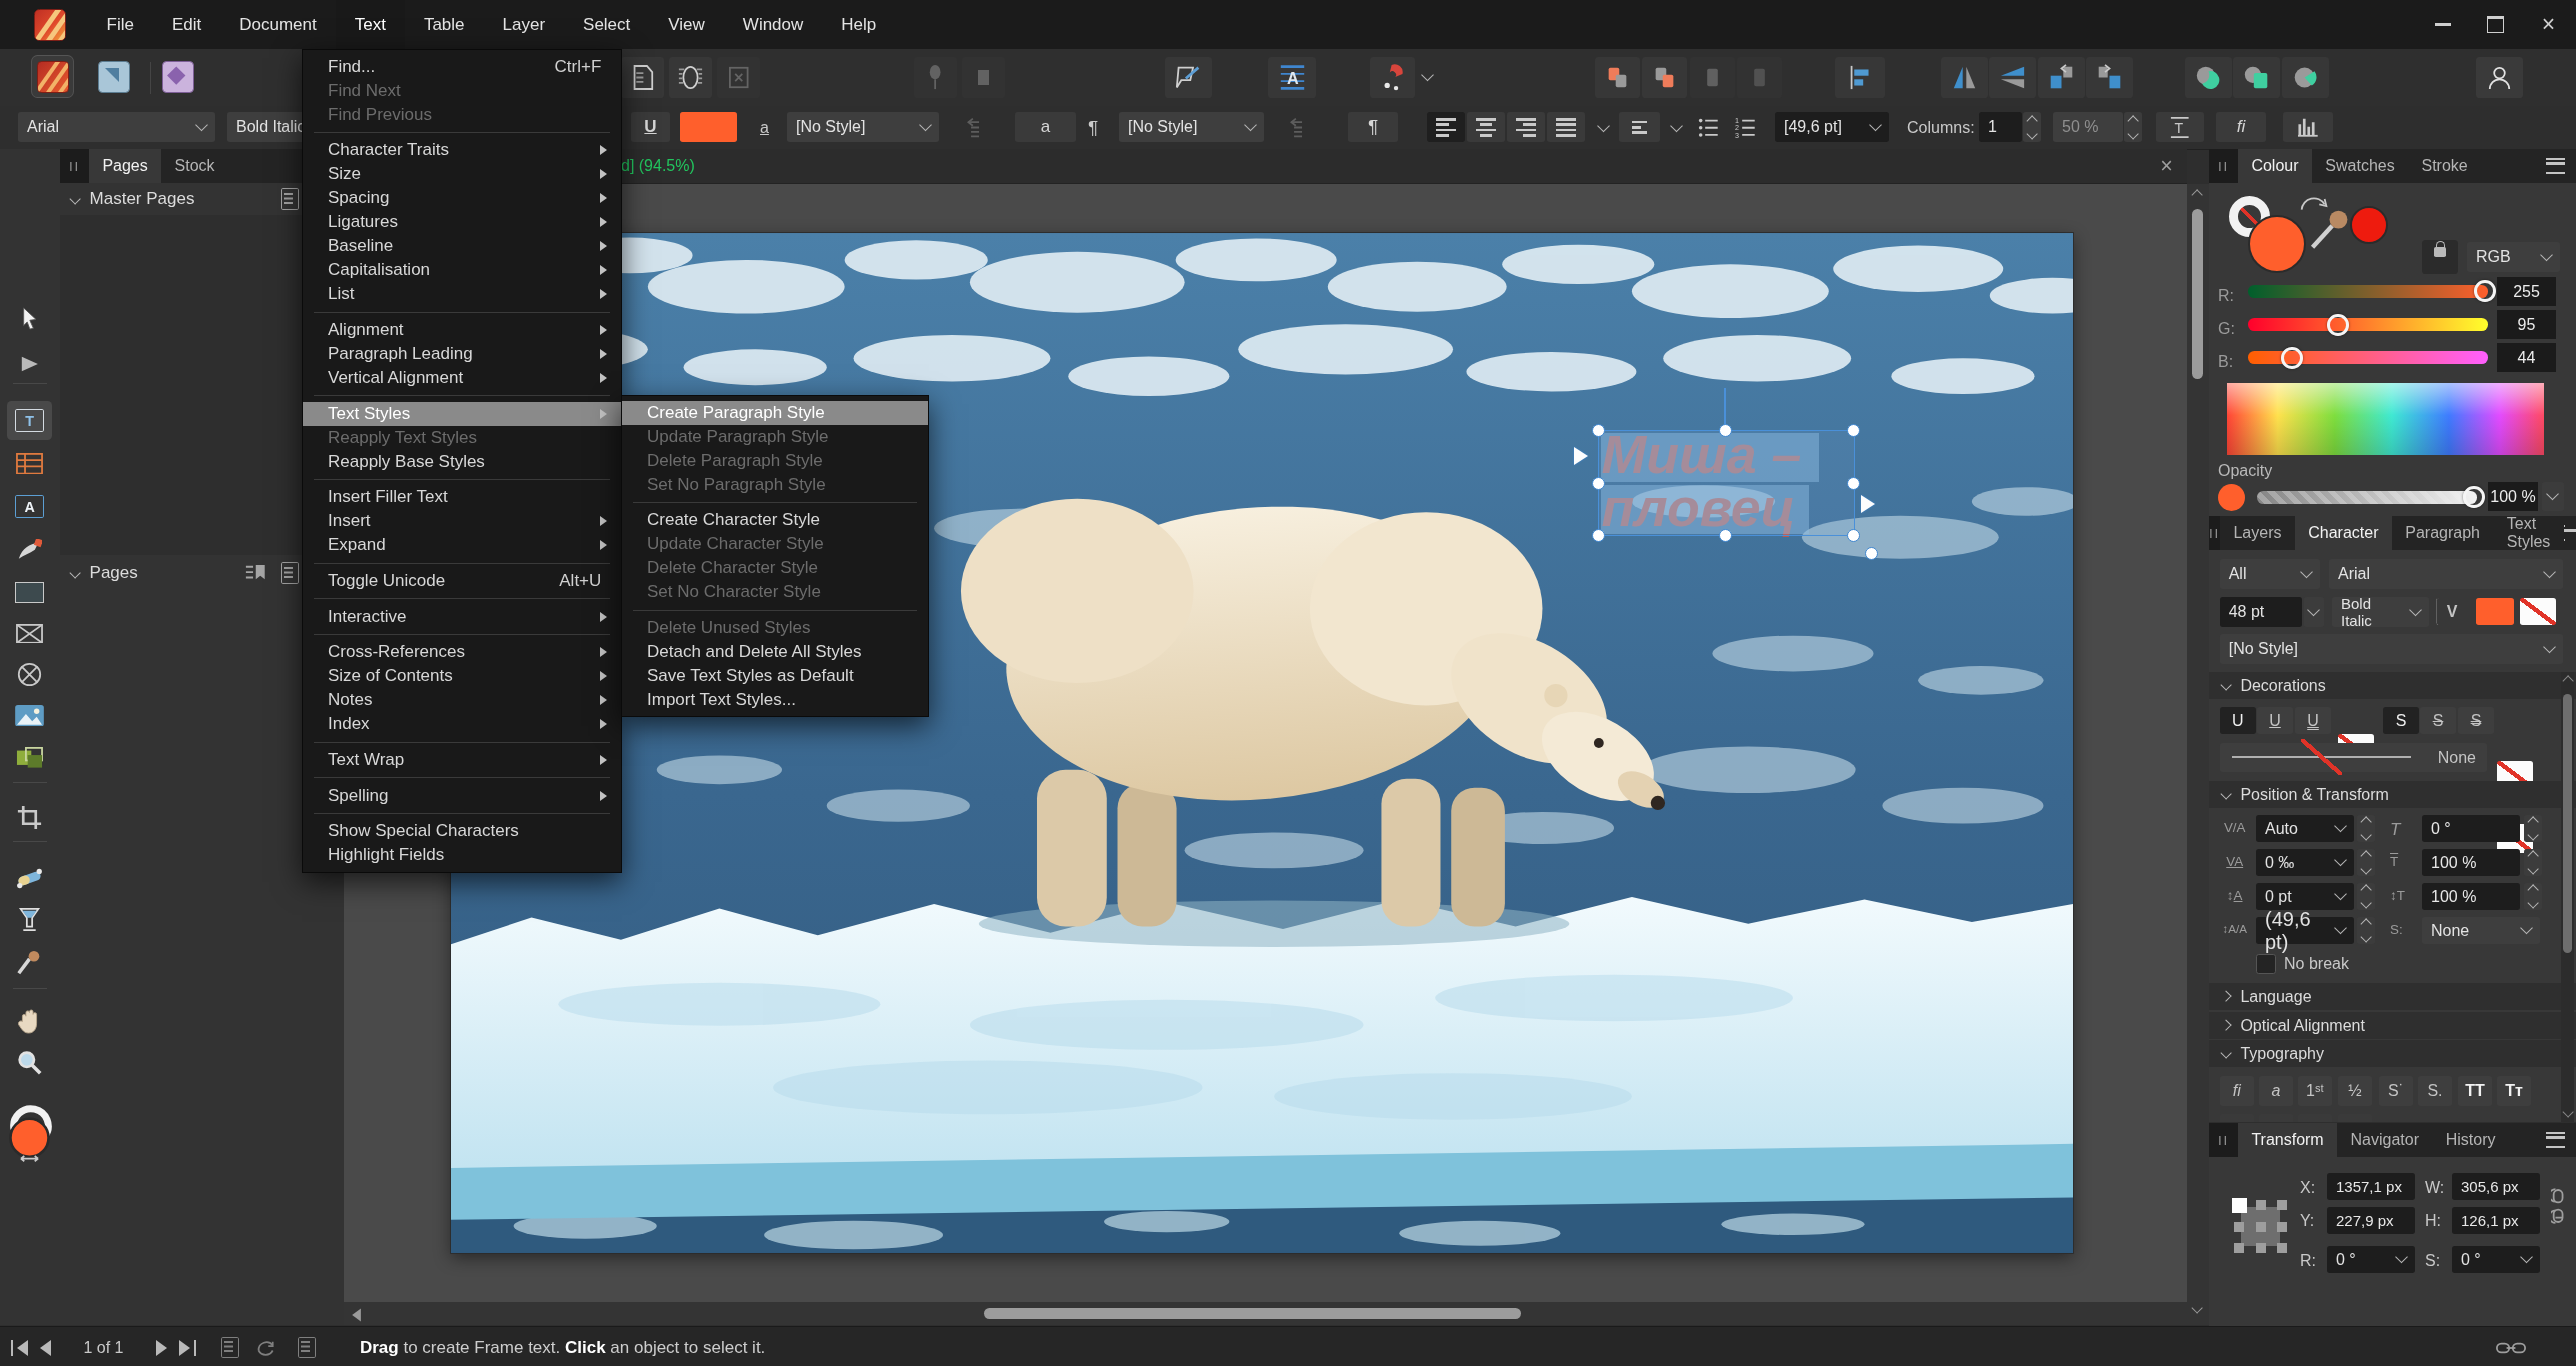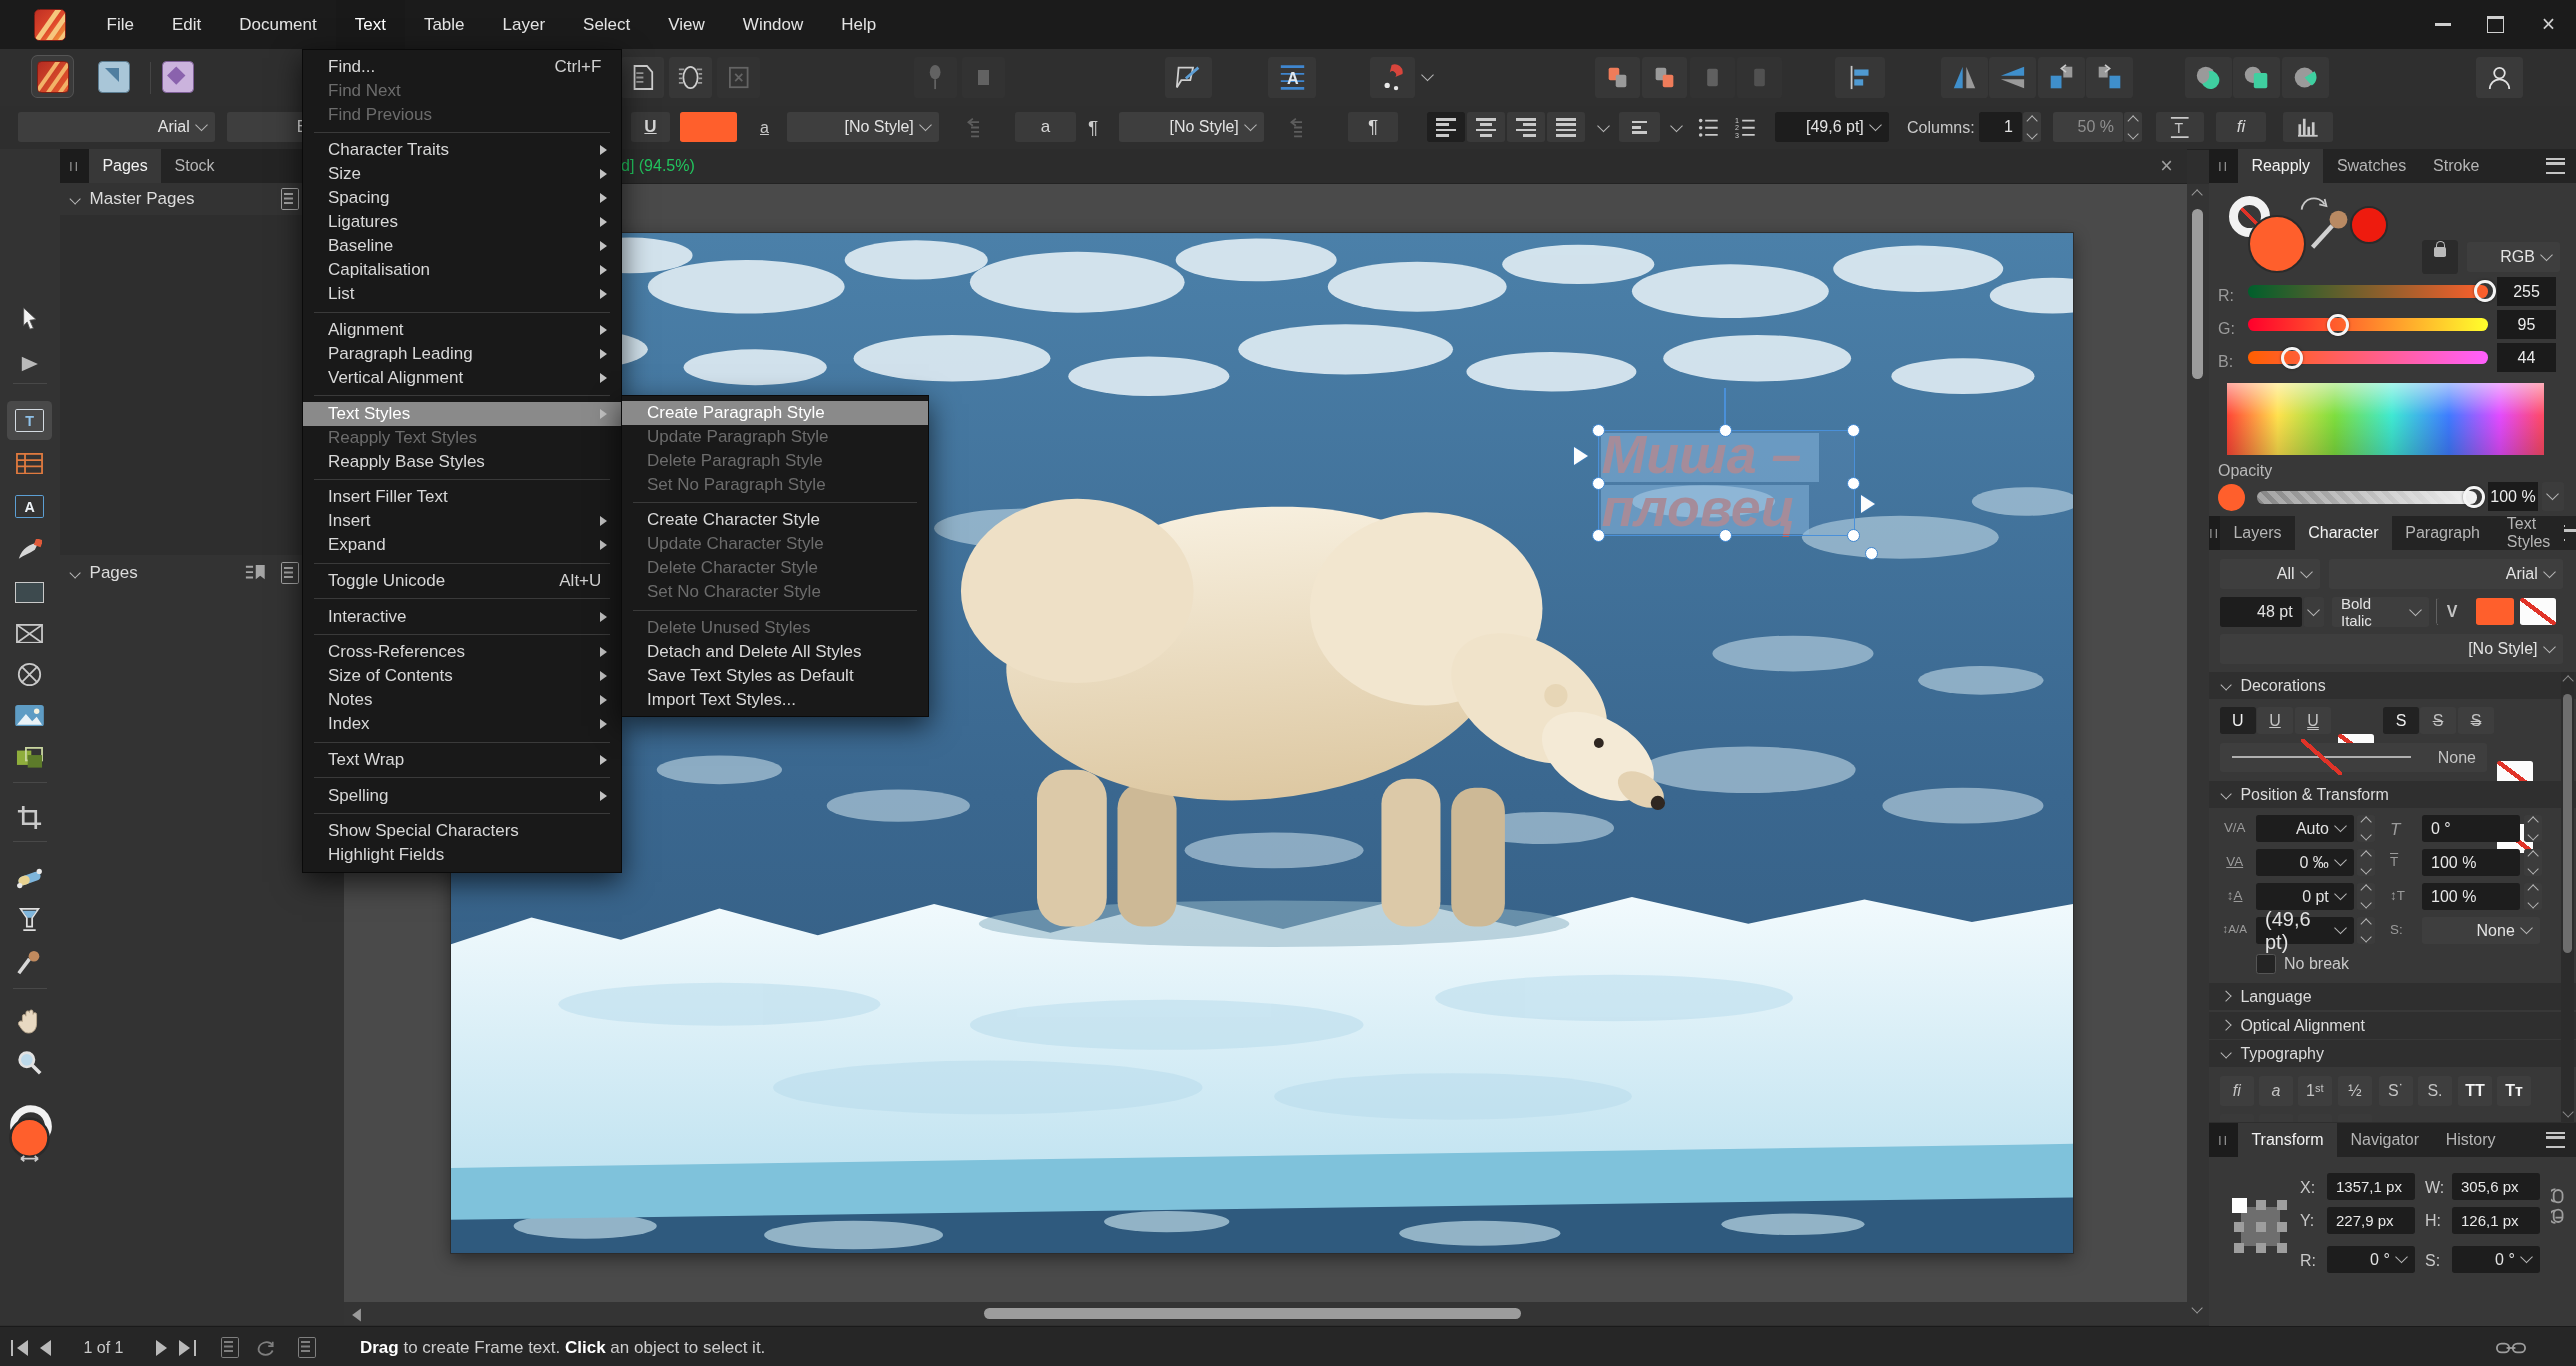--- a/index.html
+++ b/index.html
@@ -26,21 +26,21 @@
 .plogo.pub i:nth-child(1){left:-10.7px;top:8px}.plogo.pub i:nth-child(2){left:-3.6px;top:15px}.plogo.pub i:nth-child(3){left:3.6px;top:22.4px}
 .plogo.des{background:#a9c6d8;border:1.8px solid #5c7d92}
 .plogo.des::after{content:"";position:absolute;left:6.3px;top:6.3px;border-left:14.3px solid #4f7ea0;border-top:14.3px solid transparent;transform:rotate(180deg)}
 .plogo.pho{background:#cbb3dd;border:1.8px solid #7e5f98}
 .plogo.pho::after{content:"";position:absolute;left:7.2px;top:7.2px;width:12.5px;height:12.5px;background:#8a62ad;transform:rotate(45deg)}
 .tbtn{position:absolute;top:8px;height:41px;border-radius:3.6px;background:#373737;display:flex;align-items:center;justify-content:center;gap:1.8px}
 .dim{opacity:.38}
 .tsep{position:absolute;top:12.5px;width:0.9px;height:32px;background:#454545}
 
 .ctxbar{position:absolute;left:0;top:106px;width:2576px;height:43px;background:#2e2e2e;border-bottom:0.9px solid #202020}
-.sel{background:#3e3e3e;border-radius:2.7px;display:flex;align-items:center;justify-content:flex-end;font-size:16px;color:#e3e3e3;padding:0 9px;box-sizing:border-box;height:30px}
+.sel{background:#3e3e3e;border-radius:2.7px;display:flex;align-items:center;justify-content:space-between;font-size:16px;color:#e3e3e3;padding:0 9px;box-sizing:border-box;height:30px}
 .sel.dark{background:#1d1d1d}
 .chev{width:8px;height:8px;border-right:1.8px solid #b5b5b5;border-bottom:1.8px solid #b5b5b5;transform:rotate(45deg) translate(-1.8px,-1.8px);flex:none;margin-left:7.2px}
 .spin{display:flex;flex-direction:column;justify-content:center;align-items:center;gap:4.5px;width:18px;height:30px;background:#3c3c3c;border-radius:2.7px}
 .cu{width:7.2px;height:7.2px;border-left:1.8px solid #b5b5b5;border-top:1.8px solid #b5b5b5;transform:rotate(45deg)}
 .cd{width:7.2px;height:7.2px;border-right:1.8px solid #b5b5b5;border-bottom:1.8px solid #b5b5b5;transform:rotate(45deg)}
 .cbtn{position:absolute;top:6.3px;height:30px;border-radius:2.7px;background:#3a3a3a;display:flex;align-items:center;justify-content:center;color:#d5d5d5;font-size:17px}
 .cbtn.pressed{background:#1f1f1f}
 .alignglyph{display:flex;flex-direction:column;gap:2.7px;width:19.7px}
 .alignglyph i{height:2.7px;background:#c9c9c9;display:block}
 
@@ -695,21 +695,21 @@
         <div class="cu" style="border-color:#9a9a9a"></div>
       </div>
     <div class="thumbbtn" style="left:5.4px;top:25px;width:10.7px;height:170px"></div>
     <div class="abs" style="left:6.3px;top:1120px">
         <div class="cd" style="border-color:#9a9a9a"></div>
       </div>
   </div>
 
   <div class="ptabs" style="left:2209px;top:149px;width:367px;position:absolute">
     <div class="chip">II</div>
-    <div class="ptab on">Reapply</div>
+    <div class="ptab on">Colour</div>
     <div class="ptab">Swatches</div>
     <div class="ptab">Stroke</div>
     <div class="hamb"></div>
   </div>
   <div class="panelbg" style="left:2209px;top:183px;width:367px;height:333px">
     <div class="abs" style="left:19.7px;top:12.5px;width:41px;height:41px;border-radius:50%;border:9px solid #f2f2f2;box-sizing:border-box;background-image:linear-gradient(to top right,transparent 45%,#e03328 45%,#e03328 55%,transparent 55%)"></div>
     <div class="abs" style="left:39px;top:32px;width:54px;height:54px;border-radius:50%;background:#ff5f2c;border:2.7px solid #2b2b2b"></div>
     <svg class="abs" style="left:89px;top:9px" width="32" height="23" viewBox="0 0 36 26">
         <path d="M4 20 a14 14 0 0 1 26 -6" fill="none" stroke="#c9c9c9" stroke-width="2"></path>
         <path d="M30 8 l2 8 -8 -2" fill="none" stroke="#c9c9c9" stroke-width="2"></path>

